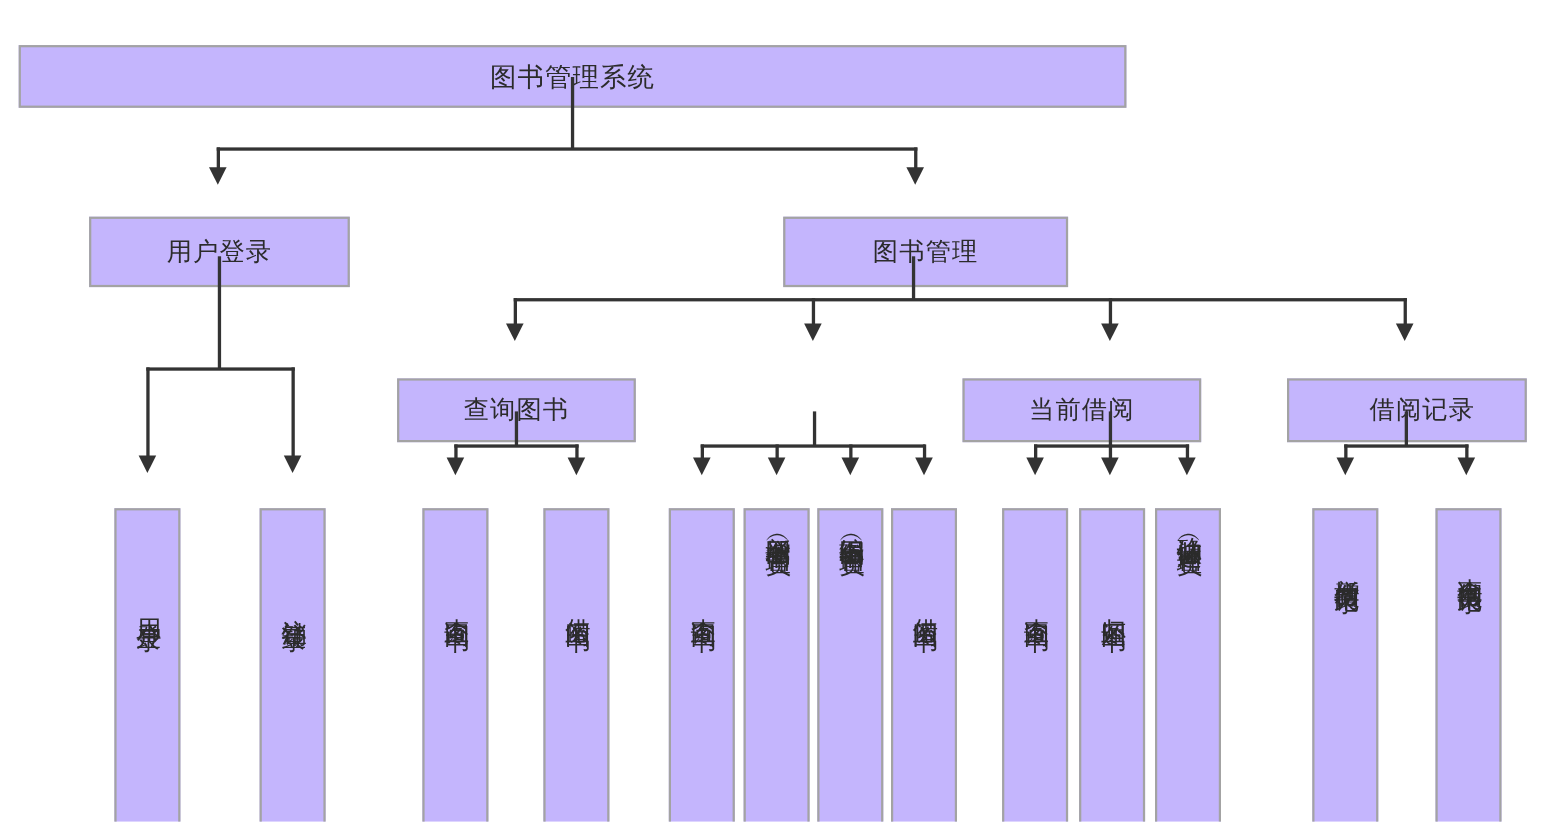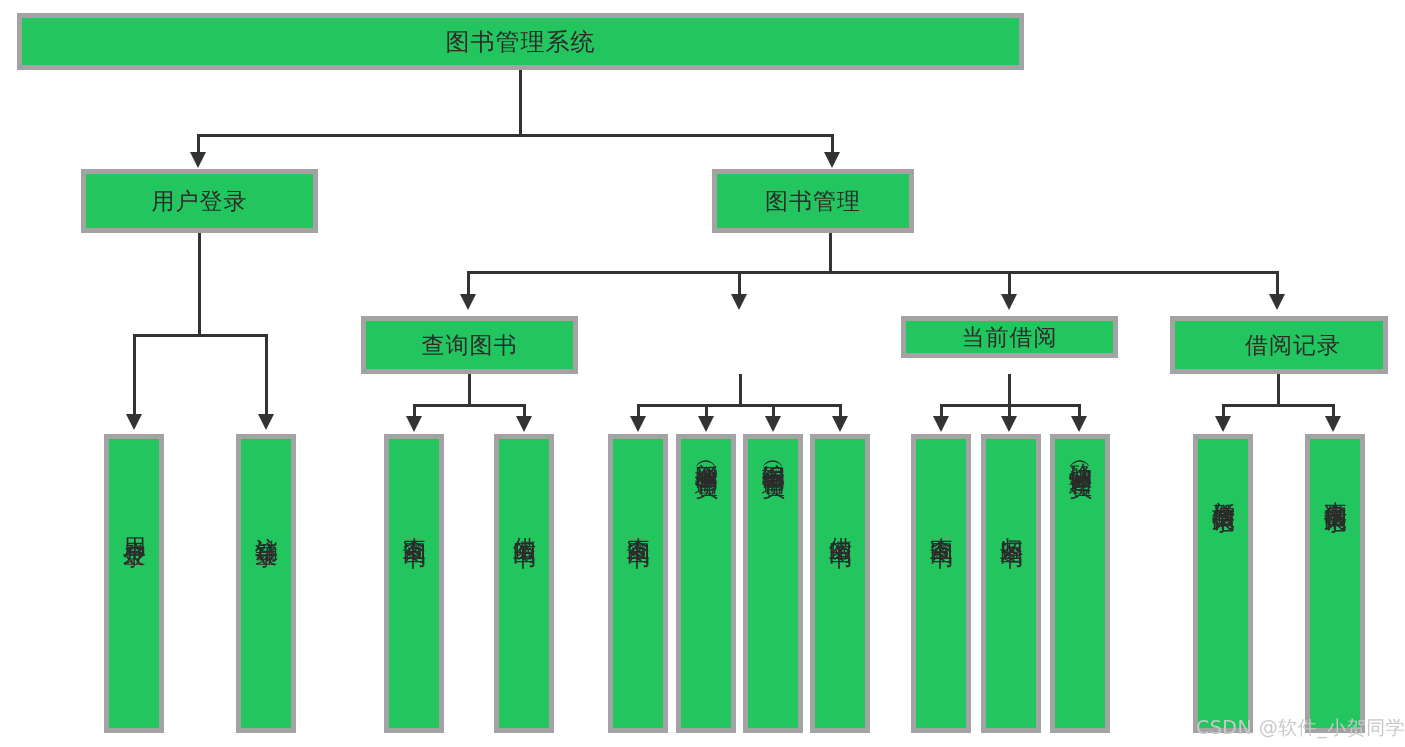--- a/index.html
+++ b/index.html
@@ -15,25 +15,26 @@
     position: relative;
     width: 1405px;
     height: 747px;
     background: #ffffff;
     overflow: hidden;
   }
   
   .node {
     position: absolute;
     box-sizing: border-box;
-    background: #22c55e;
-    border: 5px solid #a3a3a3;
+    background: #c4b5fd;
+    border: 2px solid #a3a3a3;
     display: flex;
     align-items: center;
     justify-content: center;
+    margin-top: 28px;
   }
   .node-label {
     color: #2b2b2b;
     font-size: 23px;
     line-height: 1.25;
     letter-spacing: 1px;
     white-space: nowrap;
   }
   
   .node.root .node-label { font-size: 24px; }
@@ -102,21 +103,21 @@
 
   <div class="vline" style="left:197px; top:134px; width:3px; height:20px;"></div>
   <div class="arrow" style="left:190px; top:152px;"></div>
 
   <div class="vline" style="left:831px; top:134px; width:3px; height:20px;"></div>
   <div class="arrow" style="left:824px; top:152px;"></div>
 
   <div class="node" style="left:81px; top:169px; width:237px; height:64px;">
     <span class="node-label">用户登录</span>
   </div>
-  <div class="node" style="left:712px; top:169px; width:202px; height:64px;">
+  <div class="node" style="left:712px; top:169px; width:259px; height:64px;">
     <span class="node-label">图书管理</span>
   </div>
 
   <div class="vline" style="left:198px; top:233px; width:3px; height:103px;"></div>
   <div class="hline" style="left:133px; top:334px; width:135px; height:3px;"></div>
   <div class="vline" style="left:133px; top:334px; width:3px; height:82px;"></div>
   <div class="arrow" style="left:126px; top:414px;"></div>
   <div class="vline" style="left:265px; top:334px; width:3px; height:82px;"></div>
   <div class="arrow" style="left:258px; top:414px;"></div>
 
@@ -131,21 +132,21 @@
 
   <div class="vline" style="left:1008px; top:271px; width:3px; height:25px;"></div>
   <div class="arrow" style="left:1001px; top:294px;"></div>
 
   <div class="vline" style="left:1276px; top:271px; width:3px; height:25px;"></div>
   <div class="arrow" style="left:1269px; top:294px;"></div>
 
   <div class="node" style="left:361px; top:316px; width:217px; height:58px;">
     <span class="node-label">查询图书</span>
   </div>
-  <div class="node" style="left:901px; top:316px; width:217px; height:42px;">
+  <div class="node" style="left:875px; top:316px; width:217px; height:58px;">
     <span class="node-label">当前借阅</span>
   </div>
   <div class="node" style="left:1170px; top:316px; width:218px; height:58px;padding-left:28px;">
     <span class="node-label">借阅记录</span>
   </div>
 
   <div class="vline" style="left:468px; top:374px; width:3px; height:32px;"></div>
   <div class="hline" style="left:413px; top:404px; width:113px; height:3px;"></div>
   <div class="vline" style="left:413px; top:404px; width:3px; height:14px;"></div>
   <div class="arrow" style="left:406px; top:416px;"></div>
@@ -216,15 +217,14 @@
     <span class="node-label">确认归还（管理员）</span>
   </div>
 
   <div class="node vertical tall" style="left:1193px; top:434px; width:60px; height:299px; padding-top:44px;">
     <span class="node-label">新增借阅记录</span>
   </div>
   <div class="node vertical tall" style="left:1305px; top:434px; width:60px; height:299px; padding-top:44px;">
     <span class="node-label">查询借阅记录</span>
   </div>
 
-  <div id="watermark" style="left:1196px; top:715px;">CSDN @软件_小贺同学</div>
 
 </div>
 
 </body></html>

